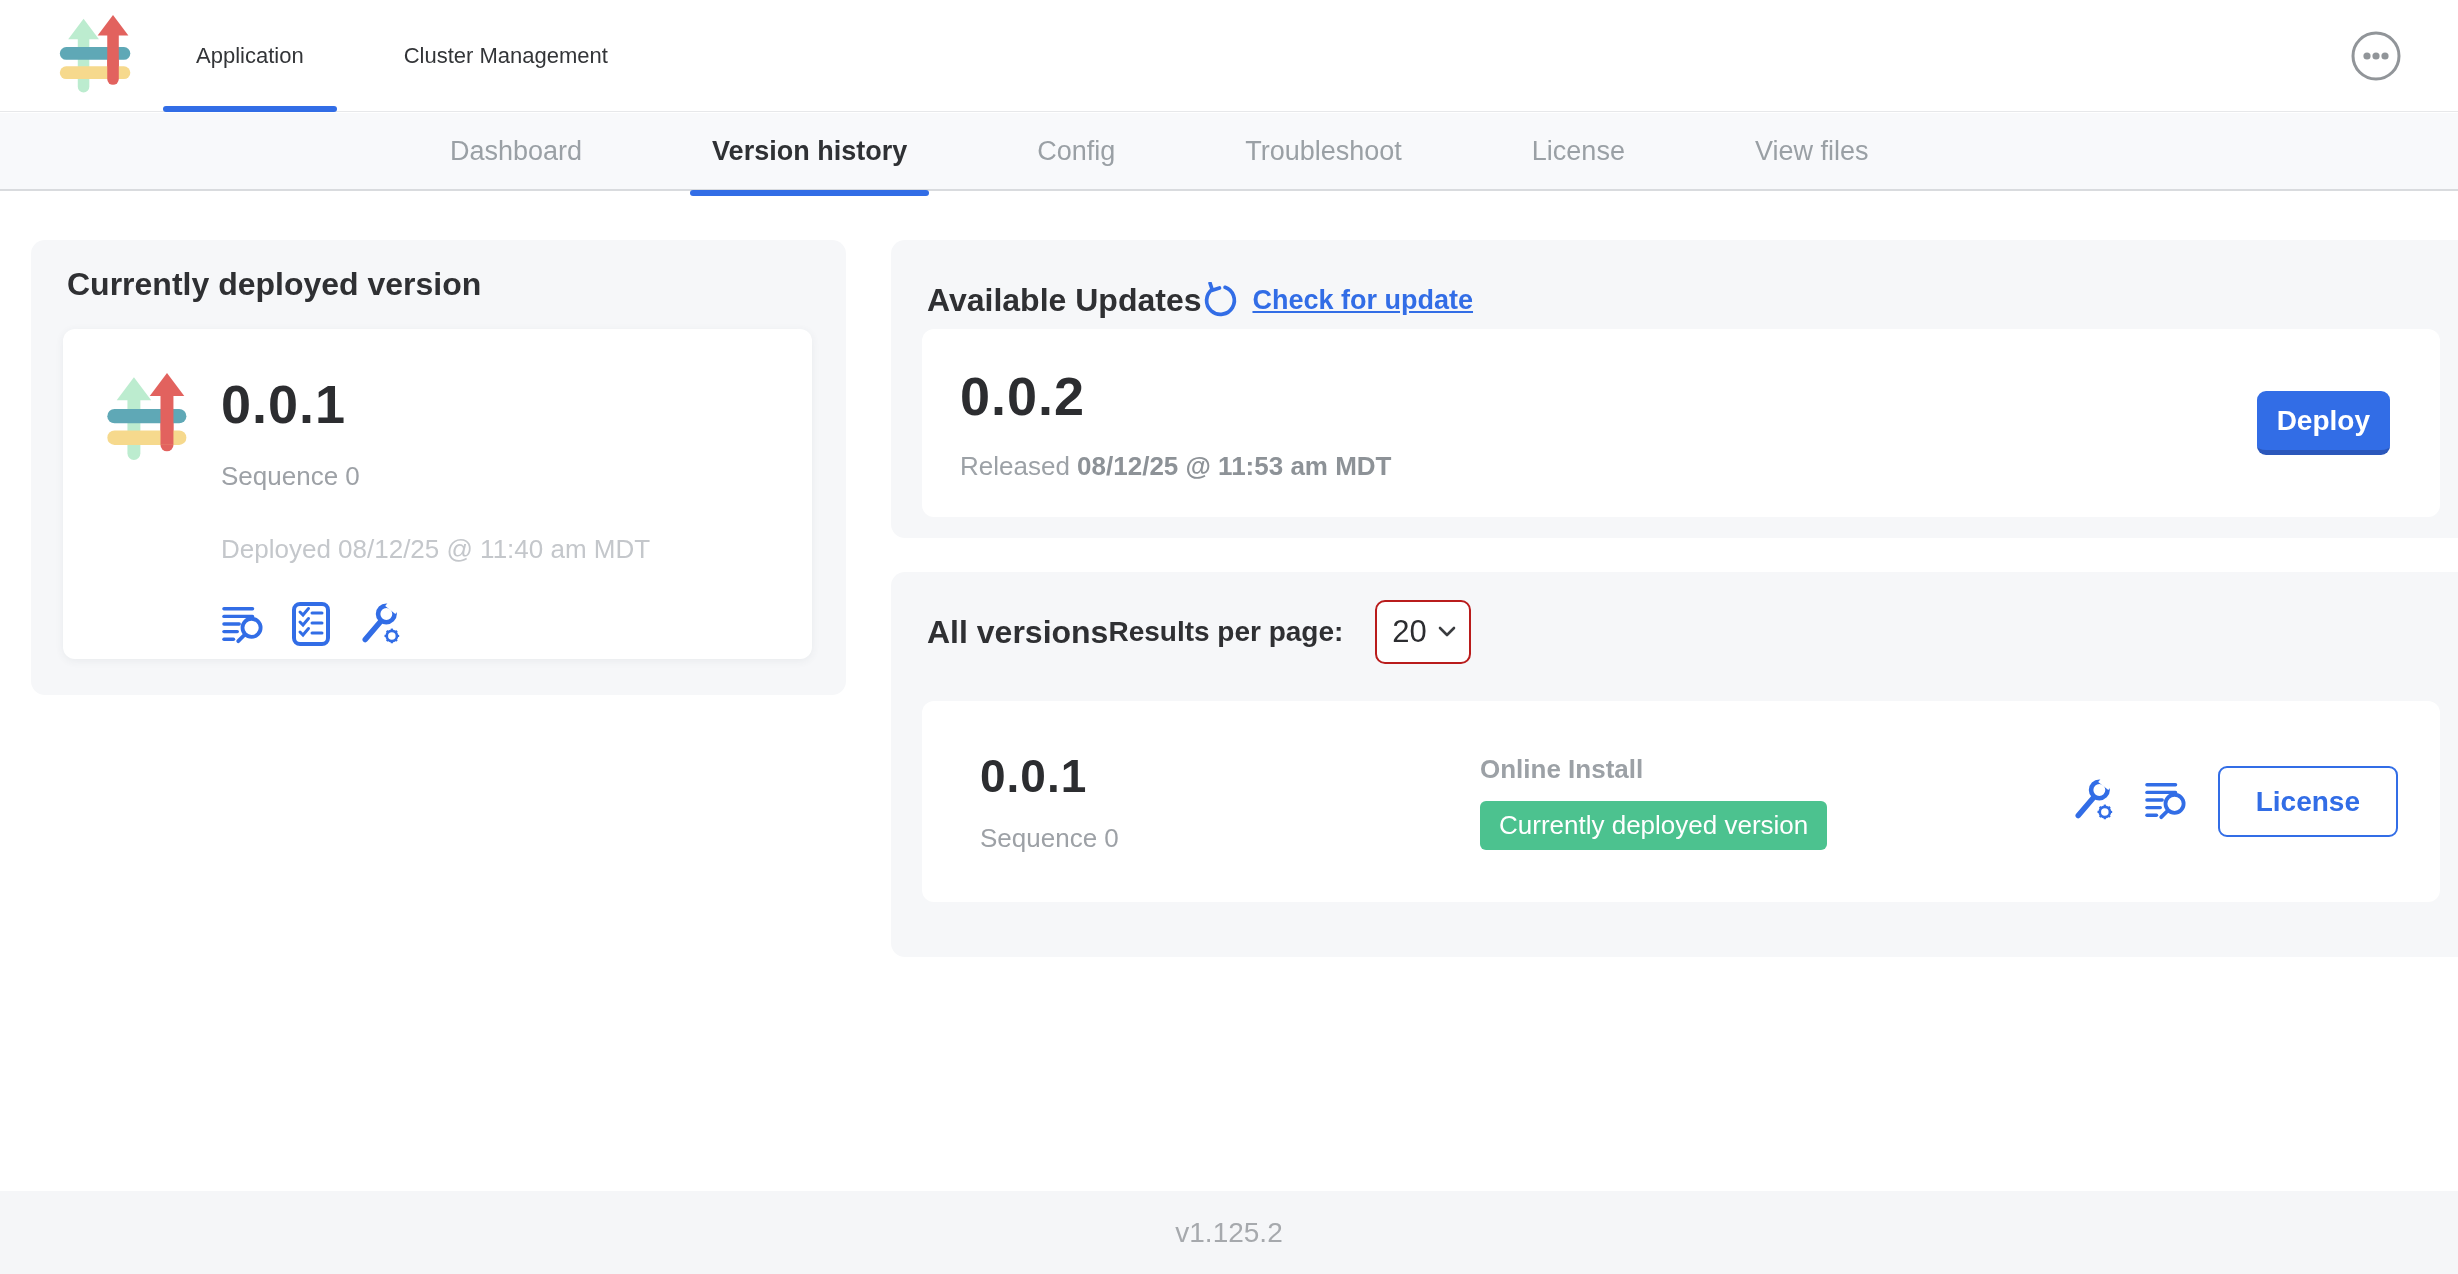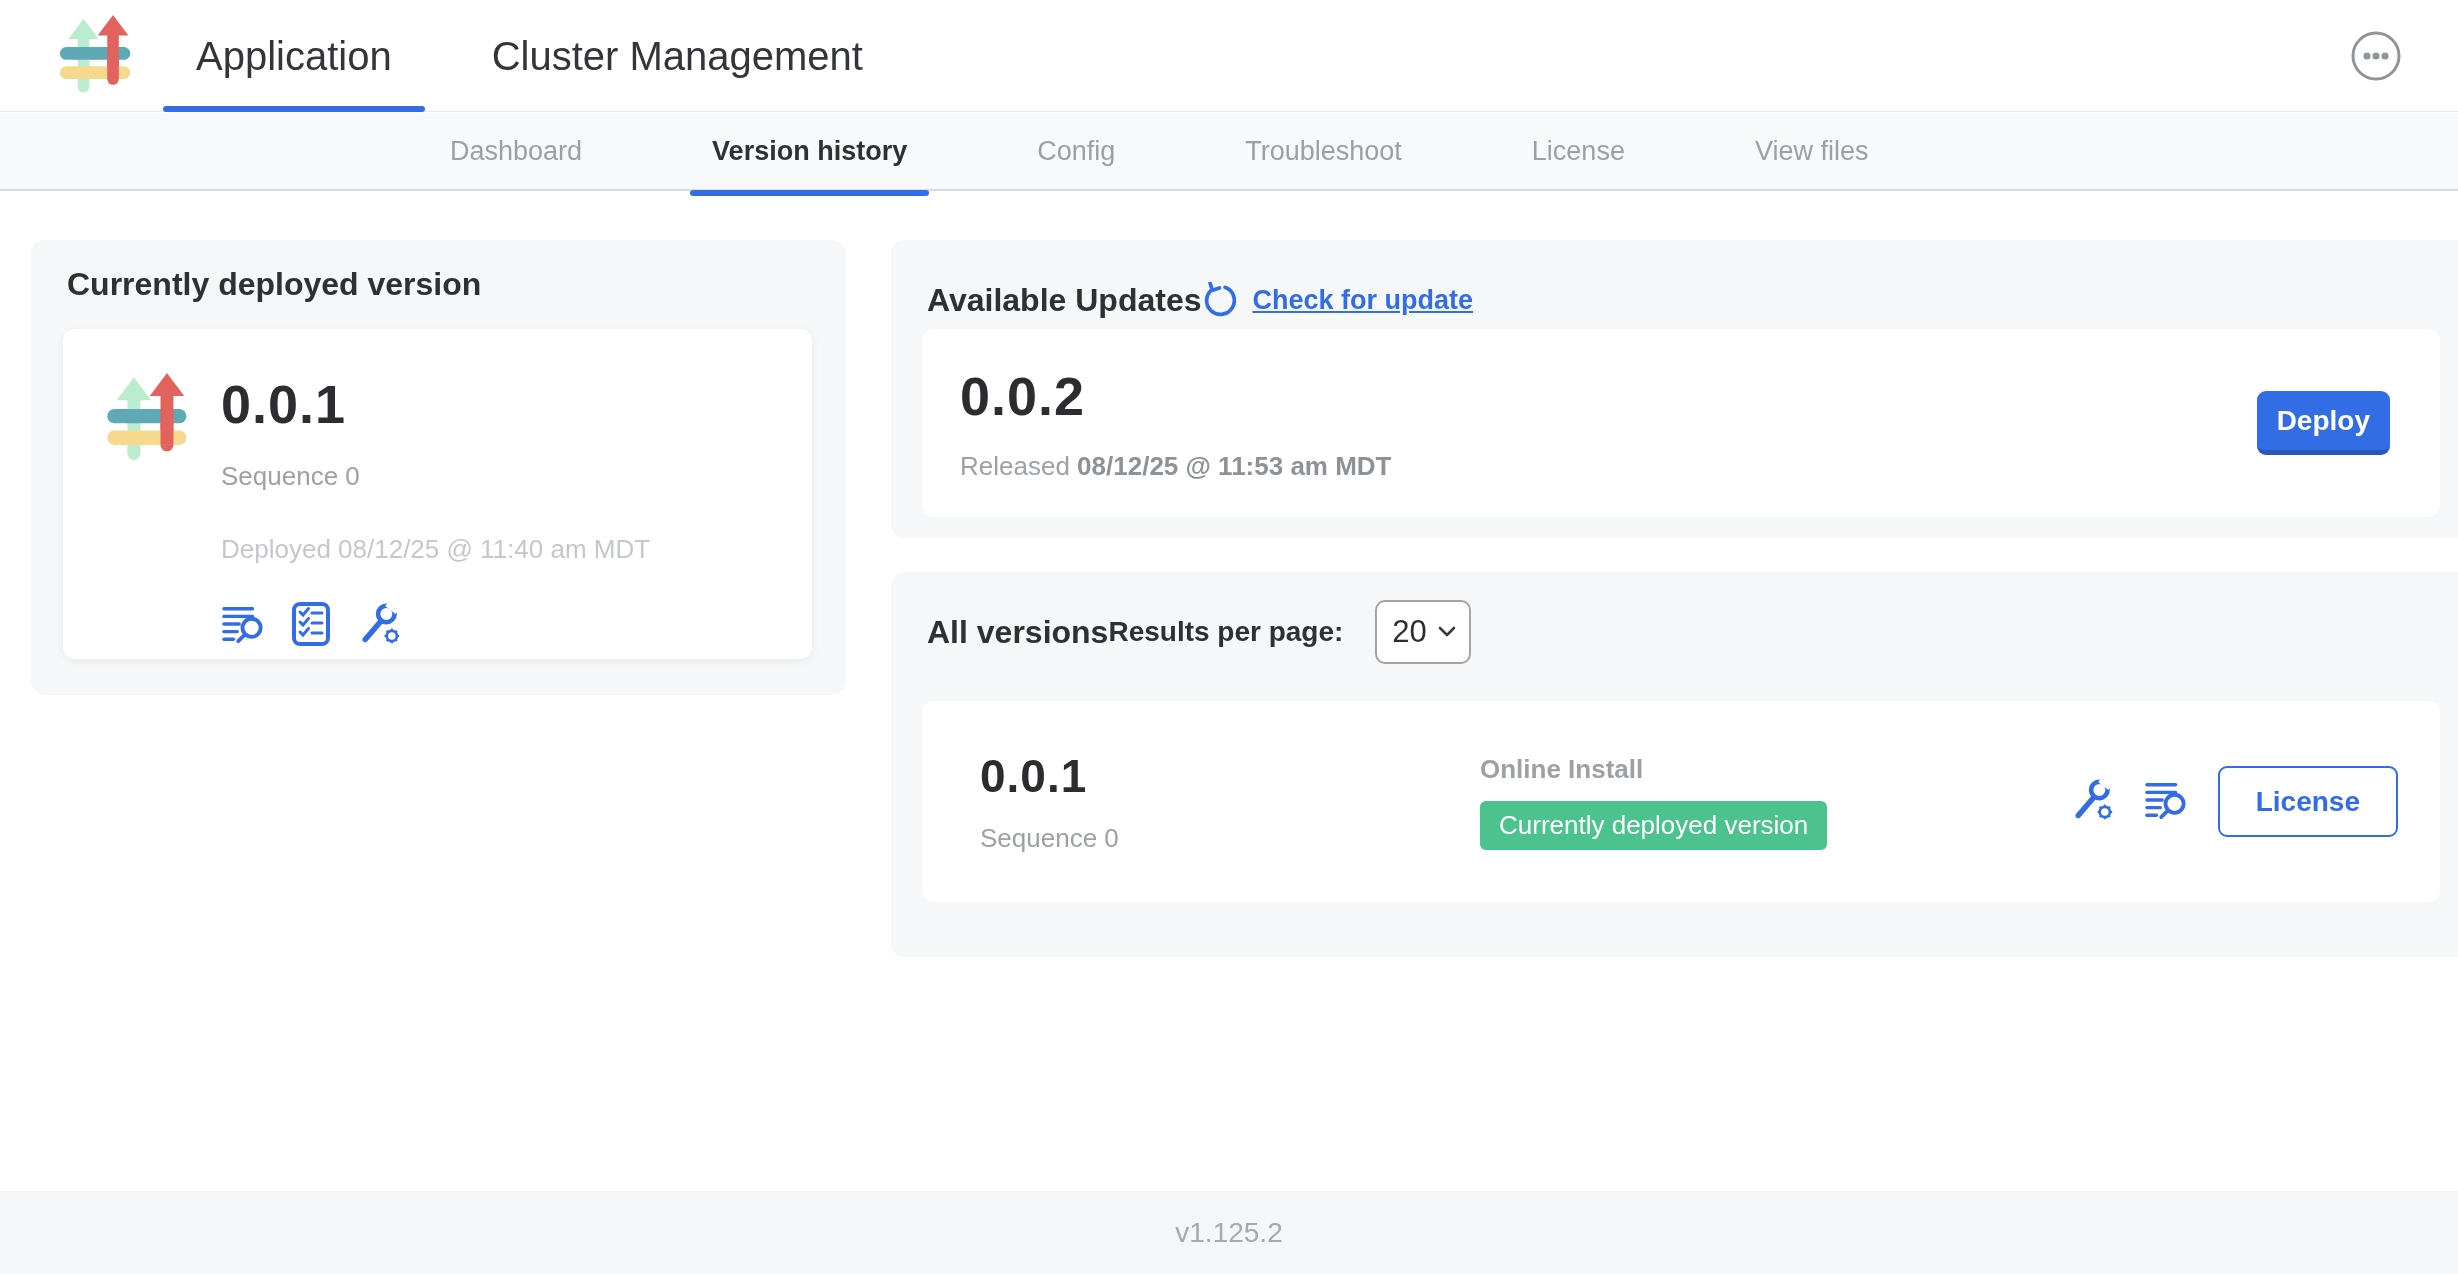--- a/index.html
+++ b/index.html
@@ -14,21 +14,21 @@
 
   
   .header {
     position: absolute; left:0; top:0; width:100%; height:112px;
     background:#fff; border-bottom:1px solid #e7e8ea;
   }
   .logo { position:absolute; left:56px; top:15px; width:82px; height:82px; }
   .main-tabs { position:absolute; left:163px; top:0; height:112px; display:flex; gap:34px; }
   .main-tab {
     position:relative; height:112px; display:flex; align-items:center;
-    padding:0 33px; font-size:40px; font-weight:500; color:#333538; cursor:pointer;
+    padding:0 33px; font-size:22px; font-weight:500; color:#333538; cursor:pointer;
   }
   .main-tab.active::after {
     content:""; position:absolute; left:0; right:0; bottom:0; height:6px;
     background:#326de6; border-radius:3px;
   }
   .menu-btn {
     position:absolute; right:56px; top:30px; width:52px; height:52px;
     background:transparent; border:none; cursor:pointer; padding:0;
   }
 
@@ -90,21 +90,21 @@
   .btn-primary {
     margin-left:auto; height:64px; padding:0 20px;
     background:#326de6; border:none; border-bottom:5px solid #2b57bb; border-radius:9px;
     color:#fff; font-size:28px; font-weight:700; font-family:inherit; cursor:pointer;
   }
 
   .av-panel { left:891px; top:572px; width:1567px; height:385px; border-radius:14px 0 0 14px; }
   .rpp { display:flex; align-items:center; gap:32px; padding-right:38px; }
   .rpp-label { font-size:28px; font-weight:600; color:#2f3033; }
   .rpp-select {
-    width:96px; height:64px; background:#fff; border:2px solid #a3a3a3; border-radius:10px;
+    width:96px; height:64px; background:#fff; border:2px solid #b91c1c; border-radius:10px;
     display:flex; align-items:center; justify-content:space-between; padding:0 13px 0 15px;
     cursor:pointer;
   }
   .rpp-select .val { font-size:31px; color:#2c2d30; }
   .version-row {
     position:absolute; left:31px; top:129px; right:18px; height:201px;
     background:#fff; border-radius:12px; display:flex; align-items:center;
     padding:0 42px 0 58px;
   }
   .vr-col1 { width:500px; }

